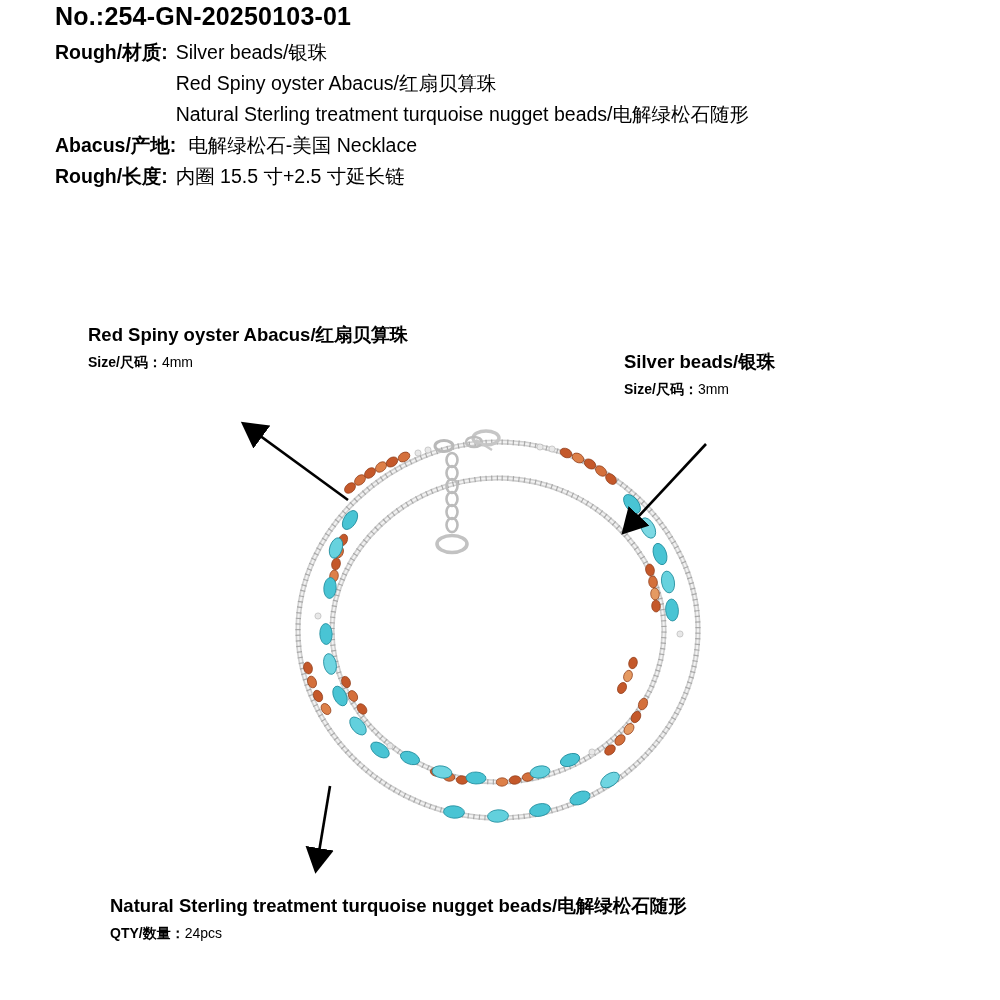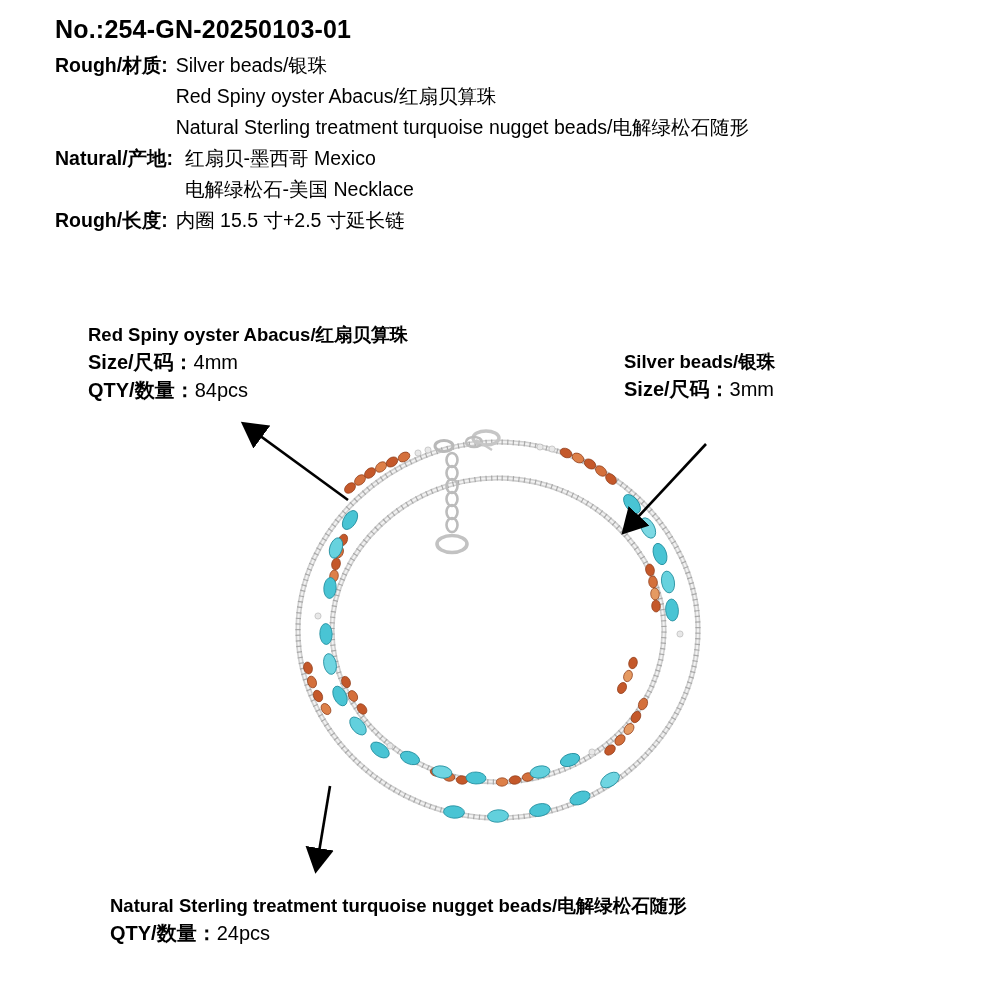--- a/index.html
+++ b/index.html
@@ -17,21 +17,21 @@
   }
   .page {
     position: absolute;
     inset: 0;
   }
 
   
   .spec-block {
     position: absolute;
     left: 55px;
-    top: 14px;
+    top: 1px;
     width: 920px;
   }
   .doc-no {
     font-size: 25px;
     font-weight: 700;
     letter-spacing: 0.2px;
     line-height: 30px;
     margin-bottom: 6px;
   }
   .spec-row {
@@ -57,21 +57,21 @@
   .callout {
     position: absolute;
   }
   .callout .c-title {
     font-weight: 700;
     font-size: 18.5px;
     line-height: 26px;
     white-space: nowrap;
   }
   .callout .c-line {
-    font-size: 20px;
+    font-size: 14px;
     line-height: 28px;
     white-space: nowrap;
   }
   .callout .c-line b {
     font-weight: 700;
   }
 
   #callout-spiny {
     left: 88px;
     top: 322px;
@@ -113,43 +113,39 @@
     <div class="spec-row">
       <div class="spec-label">Rough/材质:</div>
       <div class="spec-values">
         <div class="spec-value" style="padding-left:8px">Silver beads/银珠</div>
         <div class="spec-value" style="padding-left:8px">Red Spiny oyster  Abacus/红扇贝算珠</div>
         <div class="spec-value" style="padding-left:8px">Natural Sterling treatment turquoise nugget beads/电解绿松石随形</div>
       </div>
     </div>
 
     <div class="spec-row">
-      <div class="spec-label">Natural/产地:</div>
+      <div class="spec-label">Abacus/产地:</div>
       <div class="spec-values">
-        <div class="spec-value" style="padding-left:12px">红扇贝-墨西哥 Mexico</div>
         <div class="spec-value" style="padding-left:12px">电解绿松石-美国 Necklace</div>
       </div>
     </div>
 
     <div class="spec-row">
       <div class="spec-label">Rough/长度:</div>
       <div class="spec-values">
         <div class="spec-value" style="padding-left:8px">内圈 15.5 寸+2.5 寸延长链</div>
       </div>
     </div>
 
   </div>
 
   <div class="callout" id="callout-spiny">
     <div class="c-title">Red Spiny oyster  Abacus/红扇贝算珠</div>
     <div class="c-line">
       <b>Size/尺码：</b><span>4mm</span>
-    </div>
-    <div class="c-line">
-      <b>QTY/数量：</b><span>84pcs</span>
     </div>
   </div>
 
   <div class="callout" id="callout-silver">
     <div class="c-title">Silver beads/银珠</div>
     <div class="c-line">
       <b>Size/尺码：</b><span>3mm</span>
     </div>
   </div>
 

